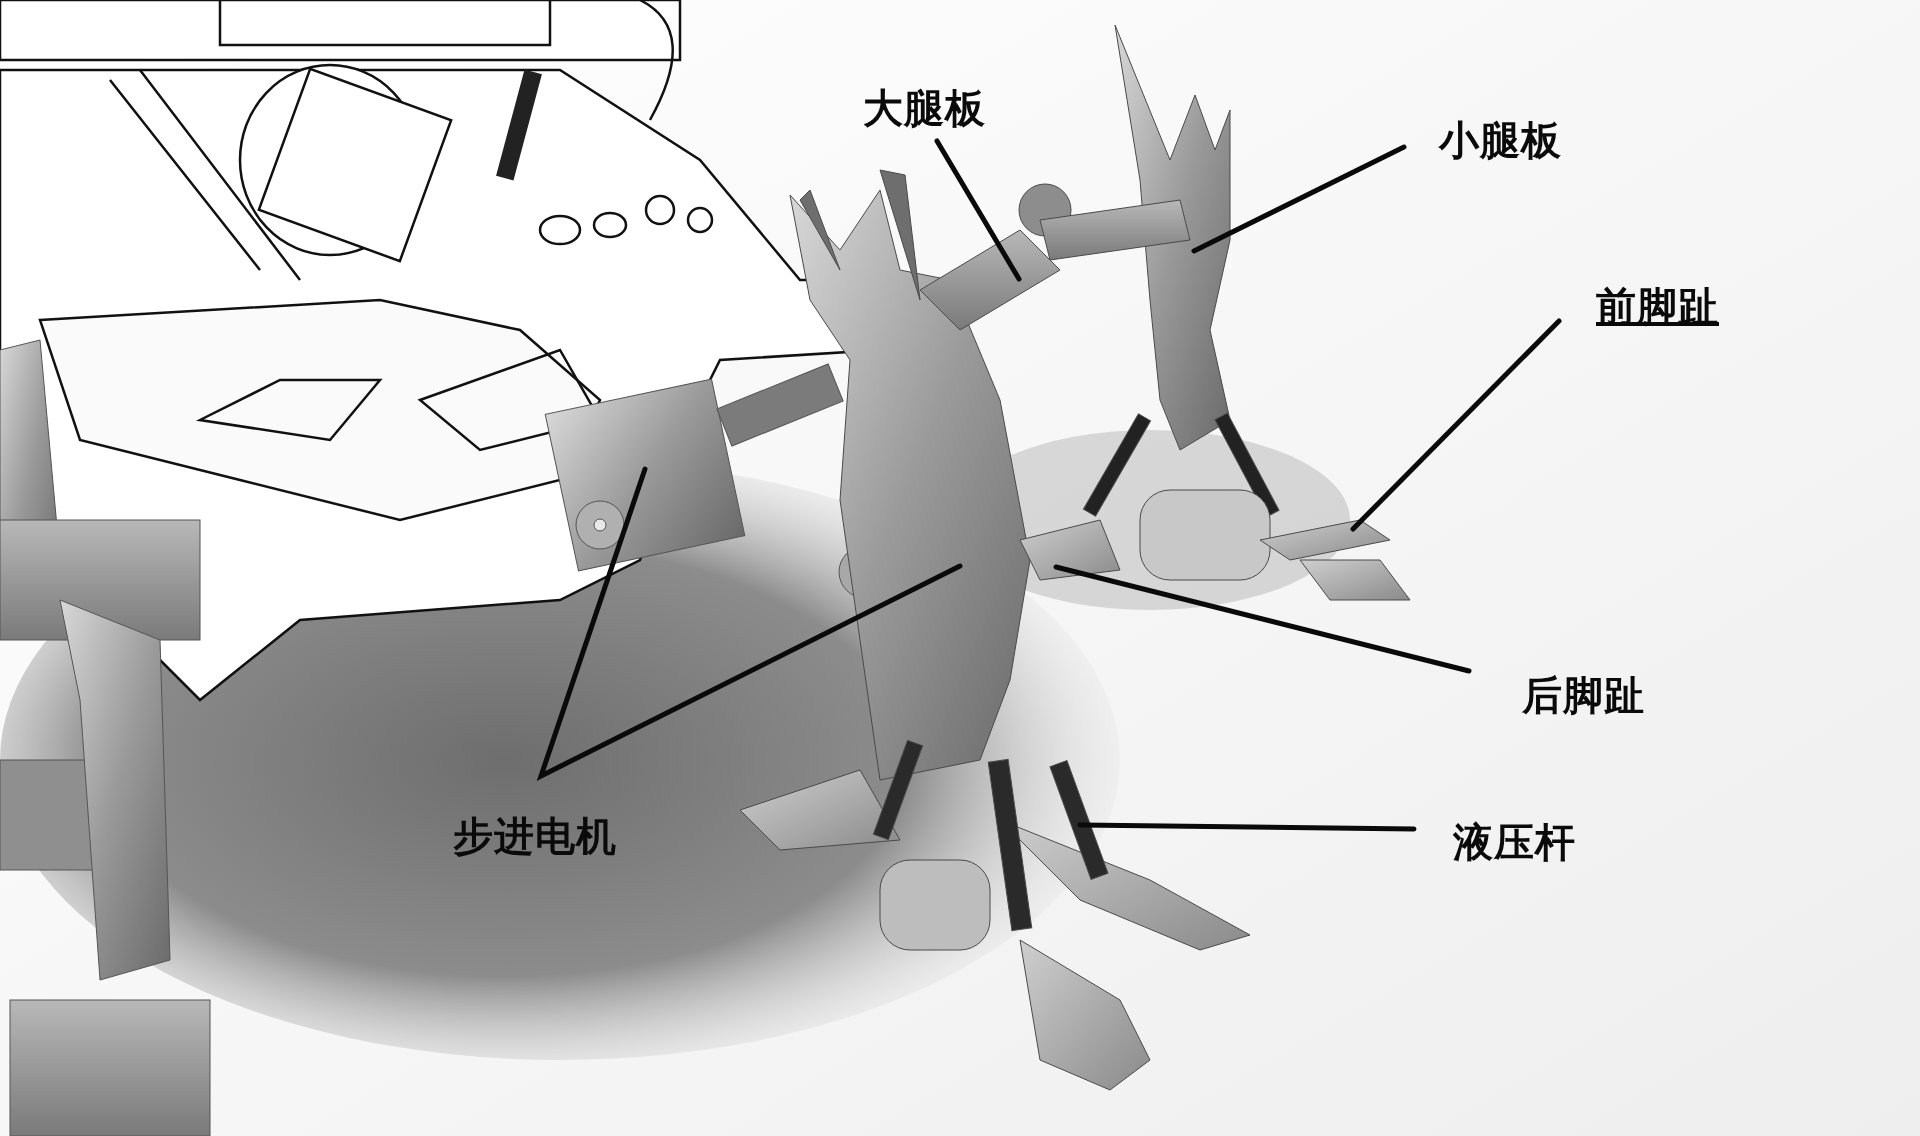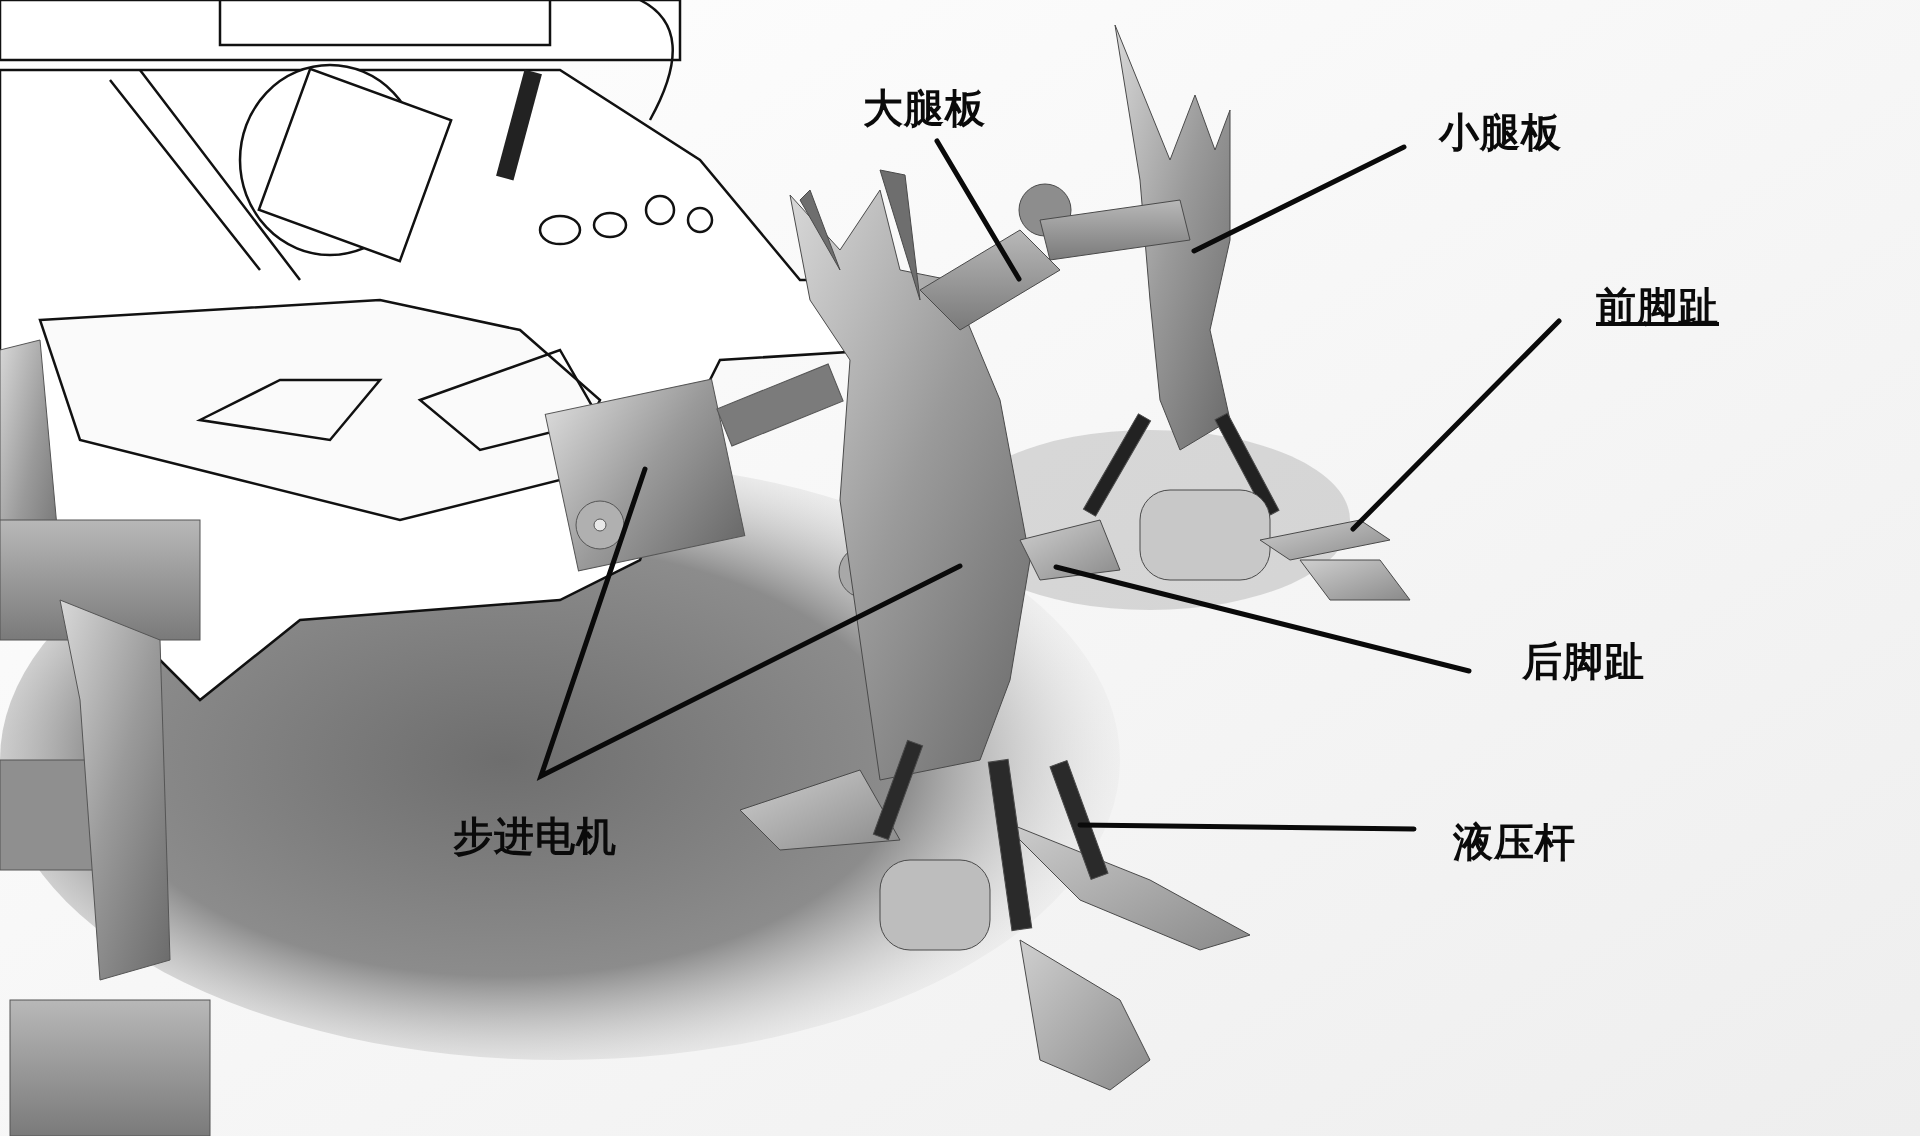--- a/index.html
+++ b/index.html
@@ -111,17 +111,17 @@
     <line x1="937" y1="141" x2="1019" y2="279"></line>
     <line x1="1404" y1="147" x2="1194" y2="251"></line>
     <line x1="1559" y1="321" x2="1353" y2="529"></line>
     <line x1="1469" y1="671" x2="1056" y2="567"></line>
     <line x1="1414" y1="829" x2="1080" y2="825"></line>
     <polyline points="645,469 541,776 960,566"></polyline>
   </g>
 </svg>
 
 <div class="label" style="left:863px;top:88px;">大腿板</div>
-<div class="label" style="left:1439px;top:112px;">小腿板</div>
+<div class="label" style="left:1439px;top:120px;">小腿板</div>
 <div class="label" style="left:1596px;top:286px;text-decoration:underline;">前脚趾</div>
-<div class="label" style="left:1522px;top:641px;">后脚趾</div>
+<div class="label" style="left:1522px;top:675px;">后脚趾</div>
 <div class="label" style="left:1453px;top:822px;">液压杆</div>
 <div class="label" style="left:453px;top:816px;">步进电机</div>
 
 </body></html>

